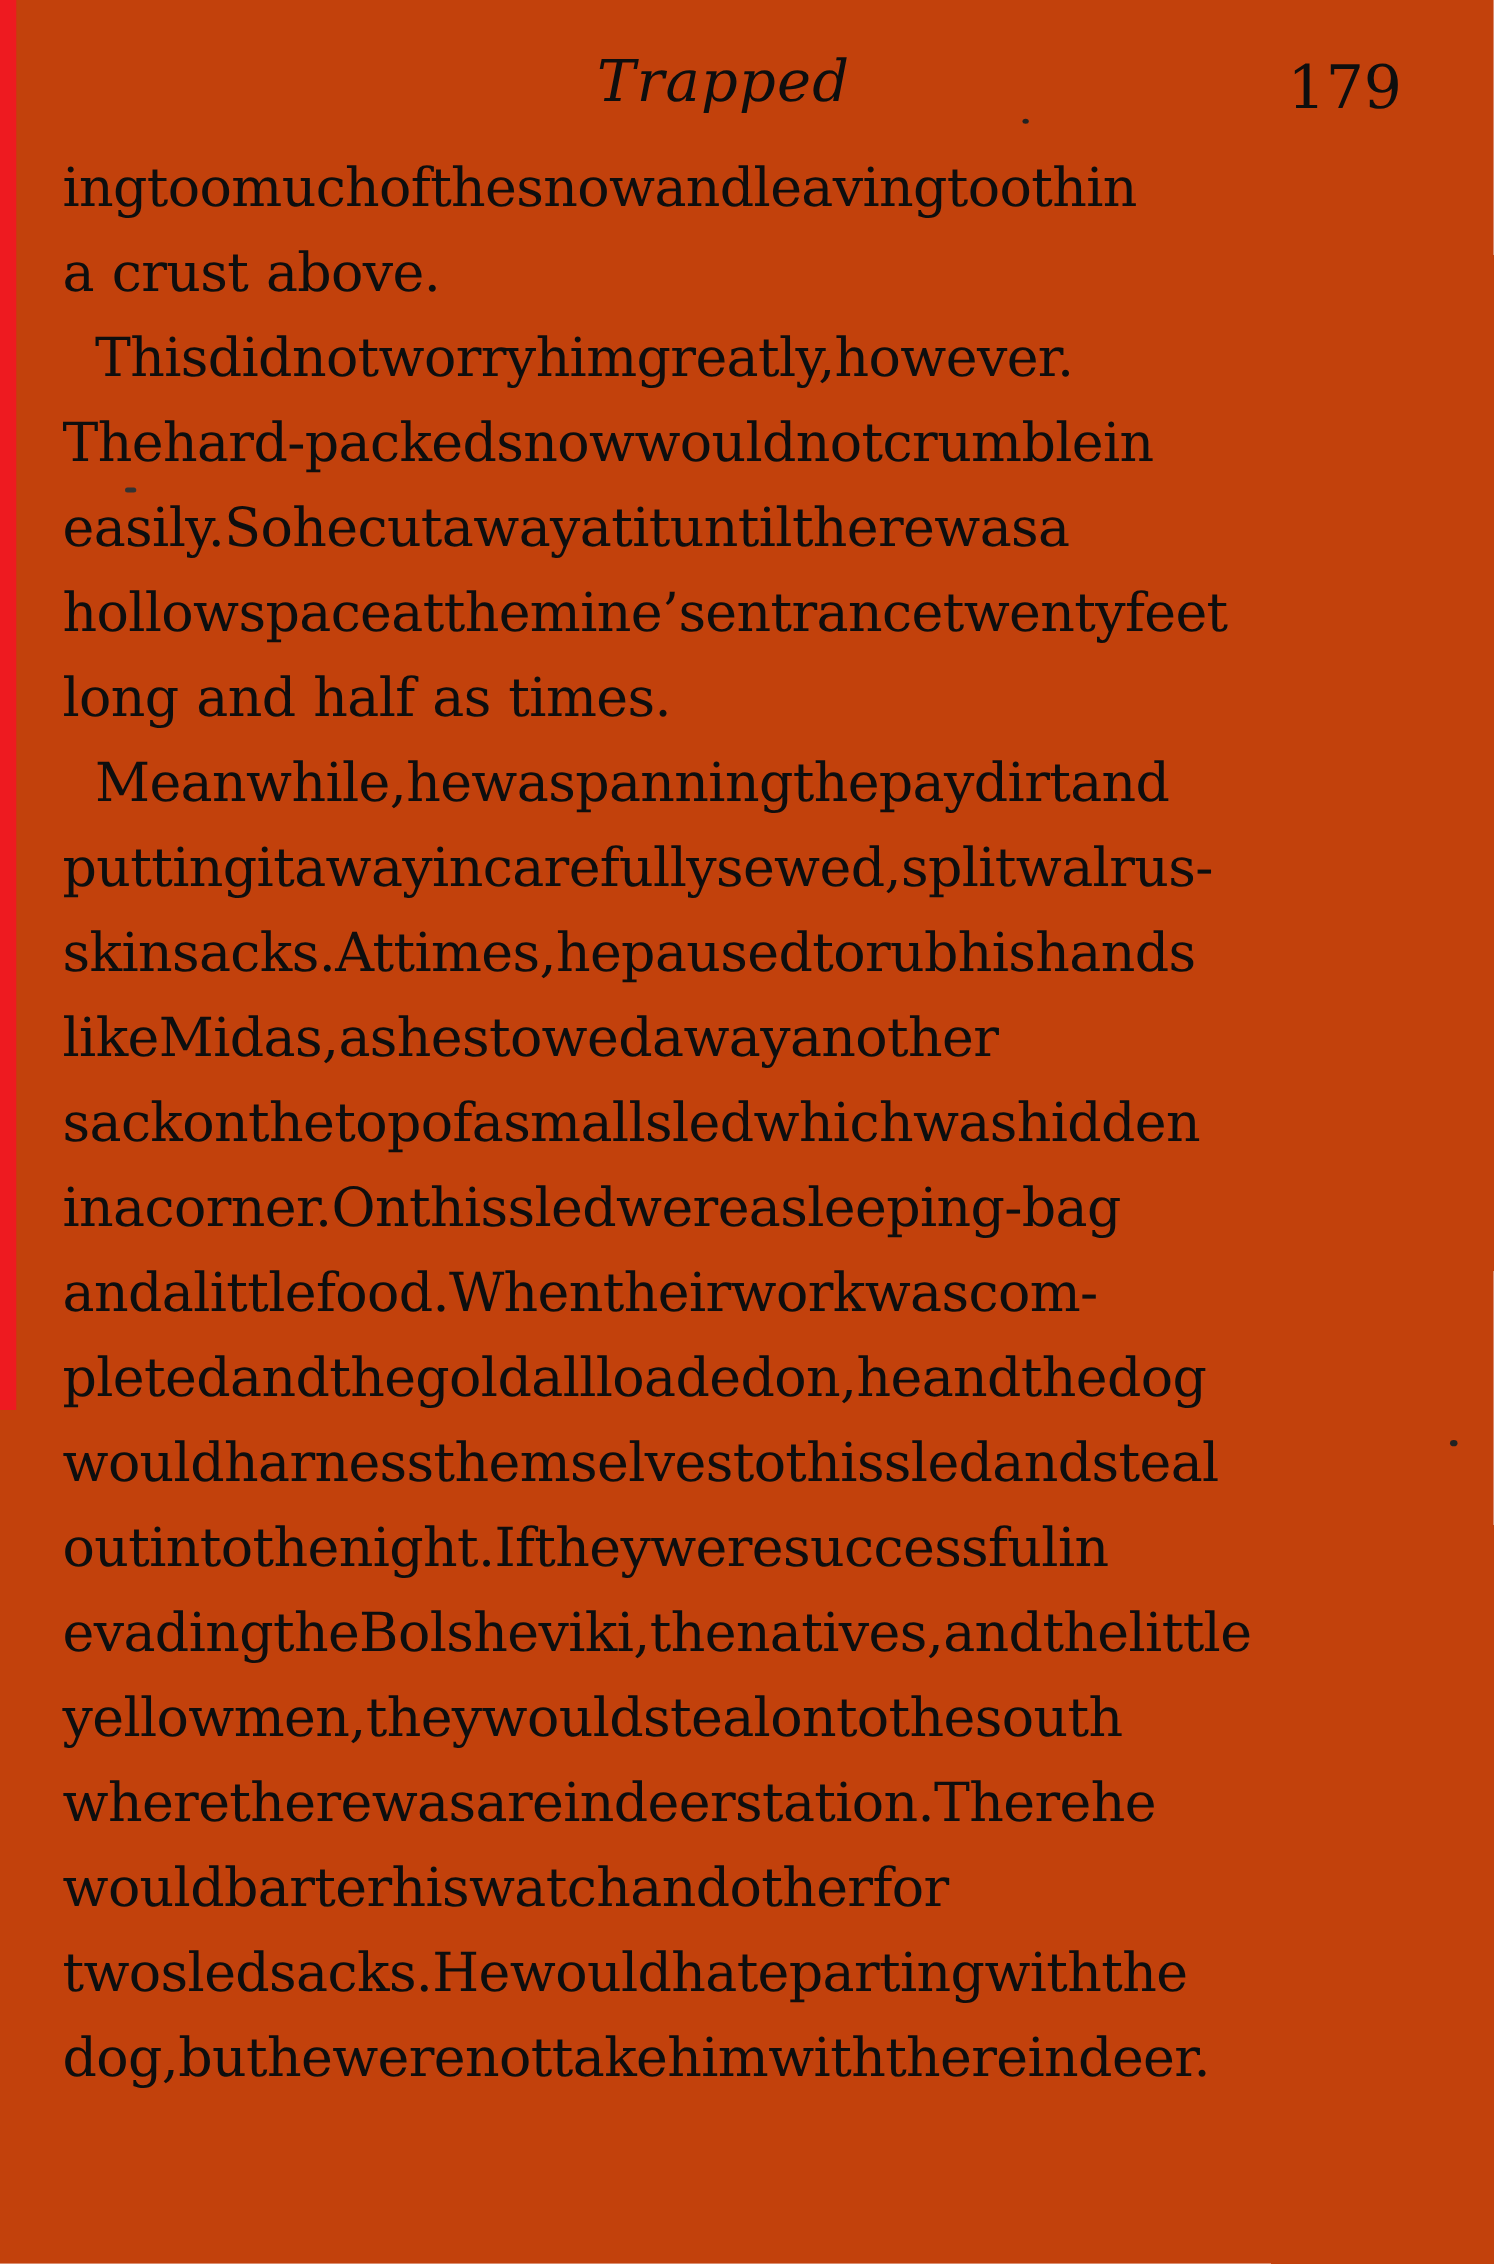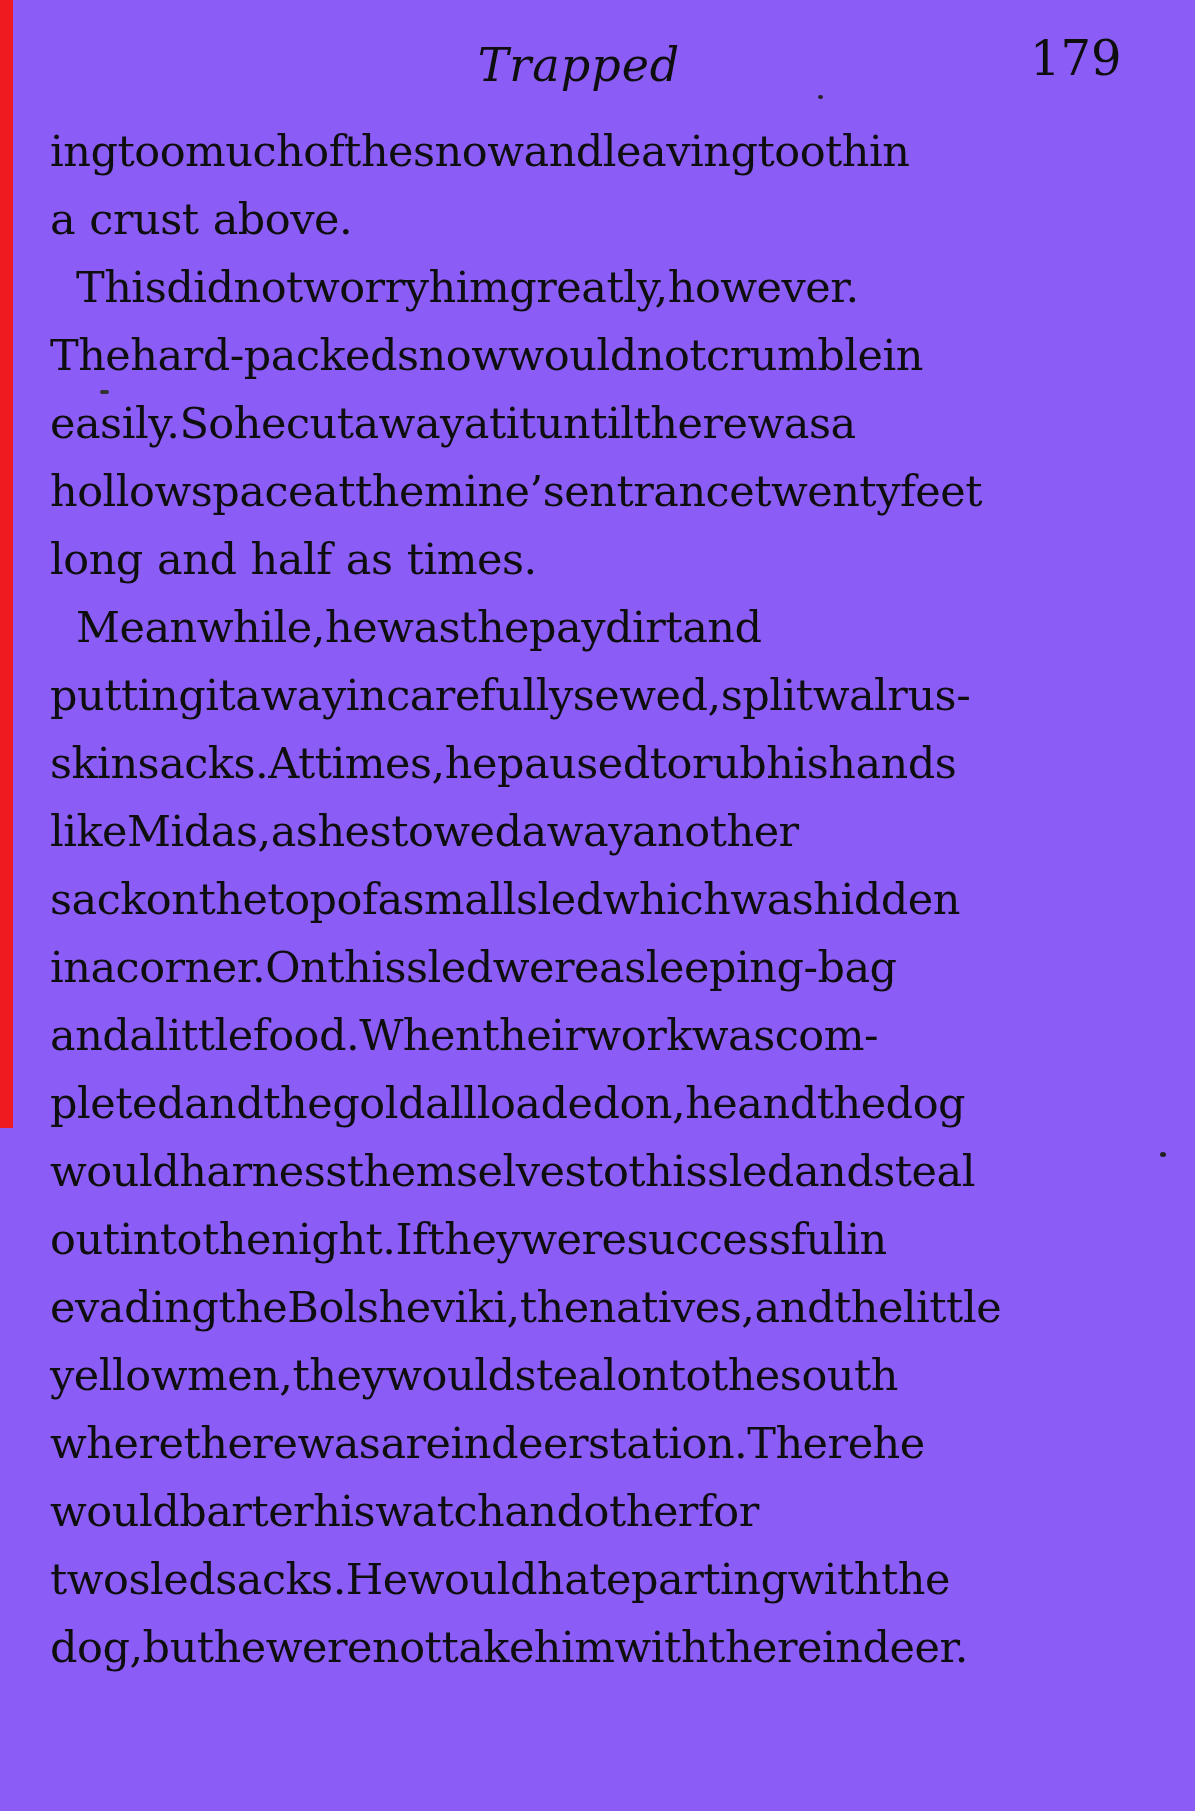--- a/index.html
+++ b/index.html
@@ -4,21 +4,21 @@
 <style>
   html, body {
     margin: 0;
     padding: 0;
     background: #ffffff;
   }
   .page {
     position: relative;
     width: 1195px;
     height: 1811px;
-    background: #8b5cf6;
+    background: #c2410c;
     overflow: hidden;
     font-family: "DejaVu Serif", serif;
     color: #0e0e0e;
   }
   .red-stripe {
     position: absolute;
     left: 0;
     top: 0;
     width: 13px;
     height: 1128px;
@@ -28,21 +28,21 @@
     left: 50px;
     top: 38px;
     width: 1058px;
     text-align: center;
     font-style: italic;
     font-size: 46px;
     letter-spacing: 1px;
   }
   .page-number {
     position: absolute;
-    top: 30px;
+    top: 42px;
     left: 1030px;
     width: 80px;
     font-size: 48px;
     font-style: normal;
     text-align: center;
   }
   .body-text {
     position: absolute;
     left: 50px;
     top: 126px;
@@ -149,20 +149,21 @@
         <span>long</span>
         <span>and</span>
         <span>half</span>
         <span>as</span>
         <span>times.</span>
       </div>
       <div class="line justify indent">
         <span>Meanwhile,</span>
         <span>he</span>
         <span>was</span>
+        <span>panning</span>
         <span>the</span>
         <span>pay</span>
         <span>dirt</span>
         <span>and</span>
       </div>
       <div class="line justify">
         <span>putting</span>
         <span>it</span>
         <span>away</span>
         <span>in</span>

